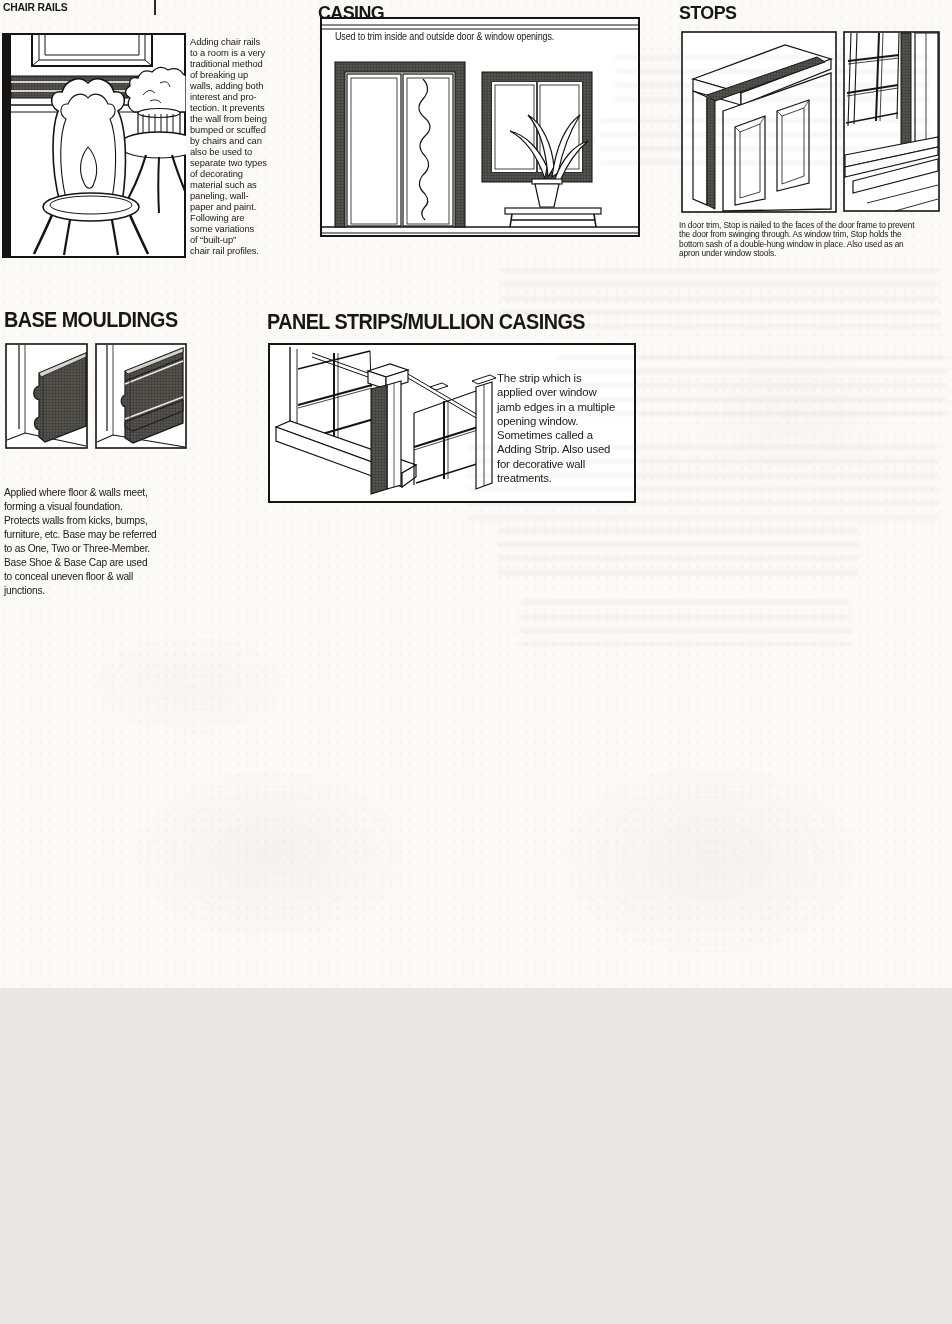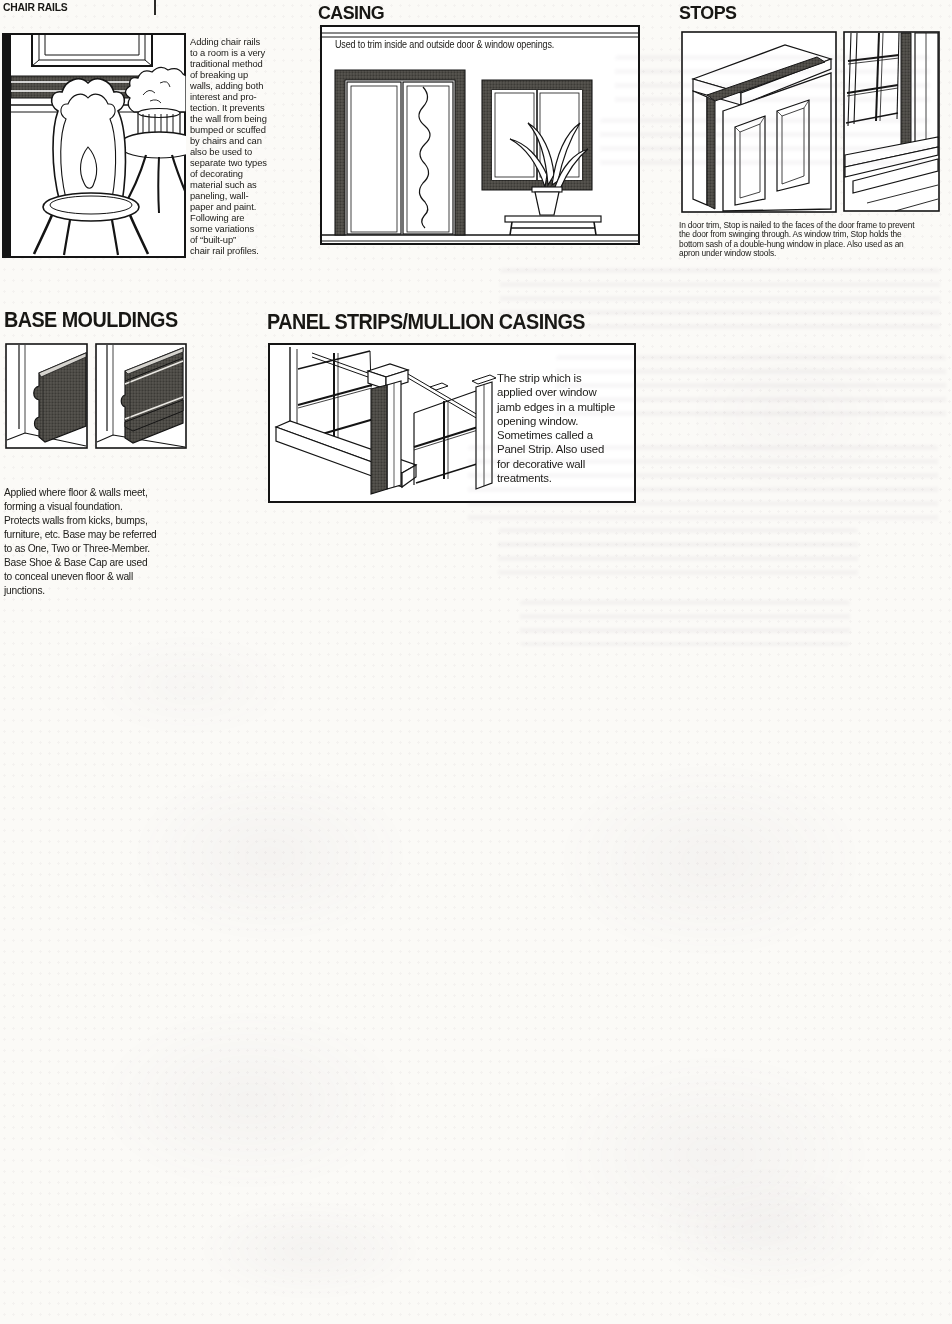--- a/index.html
+++ b/index.html
@@ -1,16 +1,16 @@
 <!DOCTYPE html>
 <html><head>
 <meta charset="utf-8">
 <style>
   html,body{margin:0;padding:0;background:#e9e7e3;}
-  .page{position:relative;width:952px;height:1324px;background:#fbfaf7;overflow:hidden;
+  .page{position:relative;width:952px;height:988px;background:#fbfaf7;overflow:hidden;
         font-family:"Liberation Sans",sans-serif;color:#1c1b19;}
   .page::before{content:"";position:absolute;inset:0;pointer-events:none;
         background-image:radial-gradient(rgba(118,106,126,.05) 1px, transparent 1.3px);
         background-size:9px 11px;}
   .abs{position:absolute;}
   .sec-title{font-weight:bold;color:#181714;letter-spacing:-.6px;white-space:nowrap;
         transform:scaleX(.94);transform-origin:left top;line-height:1;}
   .t-small{font-size:11px;letter-spacing:-.2px;}
   .t-big{font-size:19px;}
   .t-huge{font-size:21.5px;transform:scaleX(.92);transform-origin:left top;}
@@ -112,21 +112,21 @@
 material such as
 paneling, wall-
 paper and paint.
 Following are
 some variations
 of “built-up”
 chair rail profiles.</div>
 
   <div class="abs sec-title t-big" style="left:318px;top:3px;">CASING</div>
 
-  <div class="panel-box" style="left:320px;top:25px;border-radius:23px;">
+  <div class="panel-box" style="left:320px;top:17px;border-radius:23px;">
     <svg width="320" height="220" viewBox="0 0 320 220">
       <rect x="1" y="1" width="318" height="218" fill="#ffffff" stroke="#141414" stroke-width="2"></rect>
       <line x1="2" y1="8" x2="318" y2="8" stroke="#141414" stroke-width="1"></line>
       <line x1="2" y1="12" x2="318" y2="12" stroke="#141414" stroke-width="1"></line>
 
       <line x1="2" y1="210" x2="318" y2="210" stroke="#141414" stroke-width="1.3"></line>
       <line x1="2" y1="216" x2="318" y2="216" stroke="#141414" stroke-width="1"></line>
 
       <path d="M15 45 H145 V210 H135 V55 H25 V210 H15 Z" fill="url(#stip)" stroke="#141414" stroke-width="1.1"></path>
       <rect x="27" y="57" width="54" height="152" fill="#ffffff" stroke="#141414" stroke-width="1.2"></rect>
@@ -304,21 +304,21 @@
         <path d="M204 38 L222 32 L228 35 L210 41 Z" fill="#ffffff" stroke-width="1"></path>
         <path d="M208 44 L224 39 L224 140 L208 146 Z" fill="#ffffff" stroke-width="1.2"></path>
         <path d="M216 42 L216 143" fill="none" stroke-width="0.8"></path>
       </g>
     </svg>
     <div class="abs body-text panel-caption" style="left:229px;top:28px;">The strip which is
 applied over window
 jamb edges in a multiple
 opening window.
 Sometimes called a
-Panel Strip. Also used
+Adding Strip. Also used
 for decorative wall
 treatments.</div>
   </div>
 
   <div class="ghost" style="left:615px;top:55px;width:315px;height:52px;"></div>
   <div class="ghost" style="left:600px;top:118px;width:330px;height:48px;"></div>
   <div class="ghost" style="left:500px;top:268px;width:440px;height:64px;"></div>
   <div class="ghost" style="left:556px;top:355px;width:390px;height:64px;"></div>
   <div class="ghost" style="left:468px;top:445px;width:470px;height:78px;"></div>
   <div class="ghost" style="left:498px;top:528px;width:360px;height:48px;"></div>

